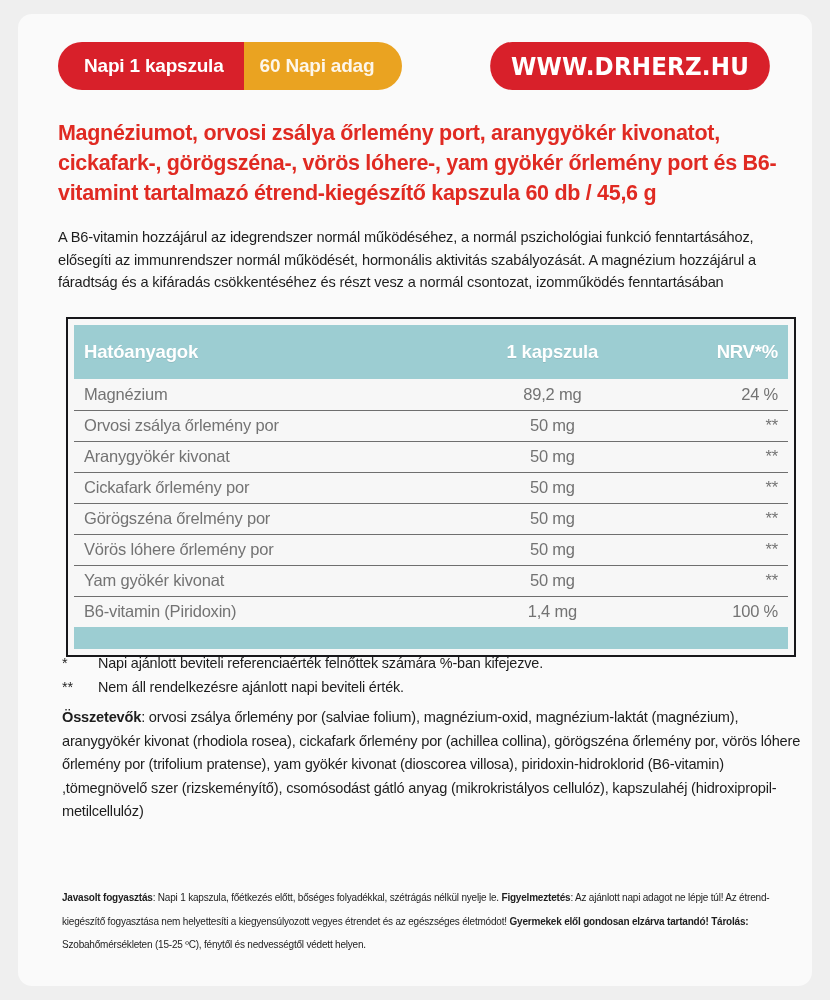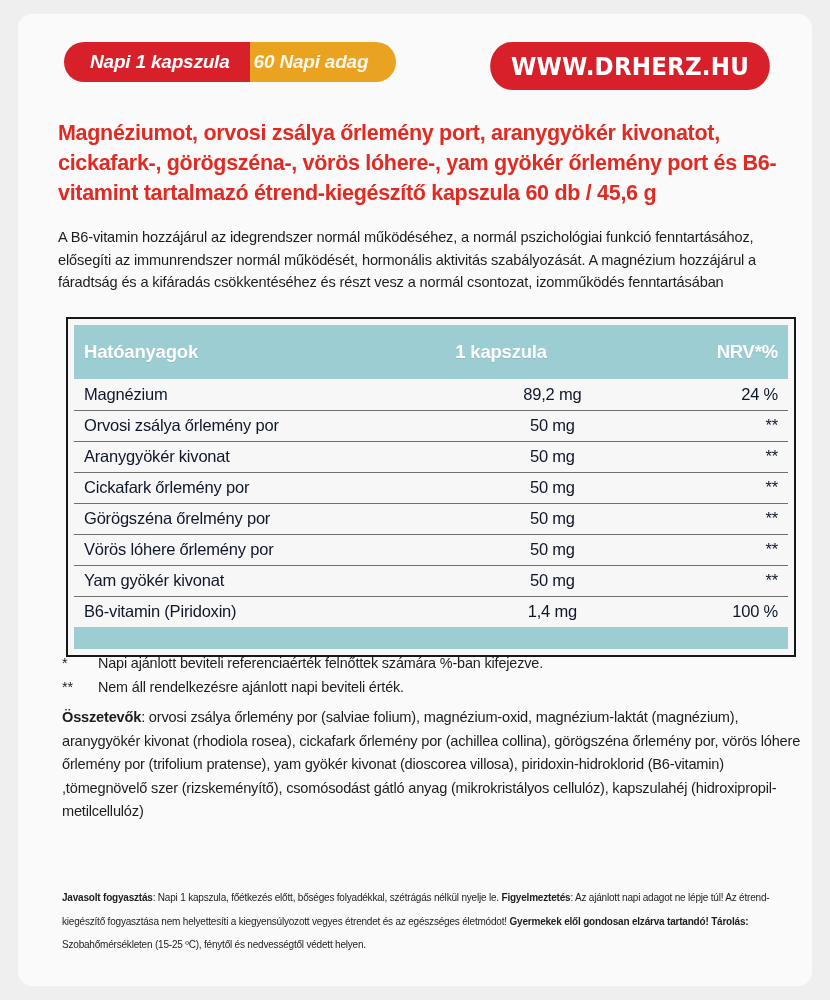--- a/index.html
+++ b/index.html
@@ -33,45 +33,44 @@
   .header-row {
     position: absolute;
     left: 30px;
     top: 28px;
     right: 30px;
     height: 48px;
   }
 
   .pill-group {
     position: absolute;
-    left: 16px;
+    left: 10px;
     top: 0;
     display: flex;
-    height: 40px;
+    height: 48px;
     border-radius: 24px;
     overflow: hidden;
-    font-style: italic;
   }
   .pill-left {
     display: flex;
     align-items: center;
     justify-content: center;
     padding: 0 20px 0 26px;
     background: #d8202a;
     color: #ffffff;
     font-size: 19px;
     font-weight: bold;
     letter-spacing: -0.2px;
     white-space: nowrap;
   }
   .pill-right {
     display: flex;
     align-items: center;
     justify-content: center;
-    padding: 0 28px 0 4px;
+    padding: 0 28px 0 16px;
     background: #eaa321;
     color: #fdf6ea;
     font-size: 19px;
     font-weight: bold;
     letter-spacing: -0.2px;
     white-space: nowrap;
   }
 
   .web-badge {
     position: absolute;
@@ -128,33 +127,33 @@
     padding: 6px;
   }
   table.nutri {
     width: 100%;
     border-collapse: collapse;
     table-layout: fixed;
   }
   table.nutri th, table.nutri td {
     font-size: 16.5px;
     letter-spacing: -0.2px;
-    color: #0f172a;
+    color: #737373;
   }
   table.nutri thead th {
     background: #9ccdd2;
     color: #ffffff;
     font-weight: bold;
     font-size: 18.5px;
     height: 38px;
     padding: 16px 10px;
     text-shadow: 0 1px 0 rgba(0,0,0,0.08);
   }
   .col-name  { width: 52%; text-align: left; }
-  .col-dose  { width: 30%; text-align: left; }
+  .col-dose  { width: 30%; text-align: center; }
   .col-nrv   { width: 18%; text-align: right; }
 
   table.nutri tbody td {
     height: 31px;
     padding: 0 10px;
     border-top: 1.5px solid #6f6f6f;
     background: #f7f7f7;
   }
   table.nutri tbody tr:first-child td { border-top: none; }
   table.nutri tbody td.col-name { text-align: left; }

